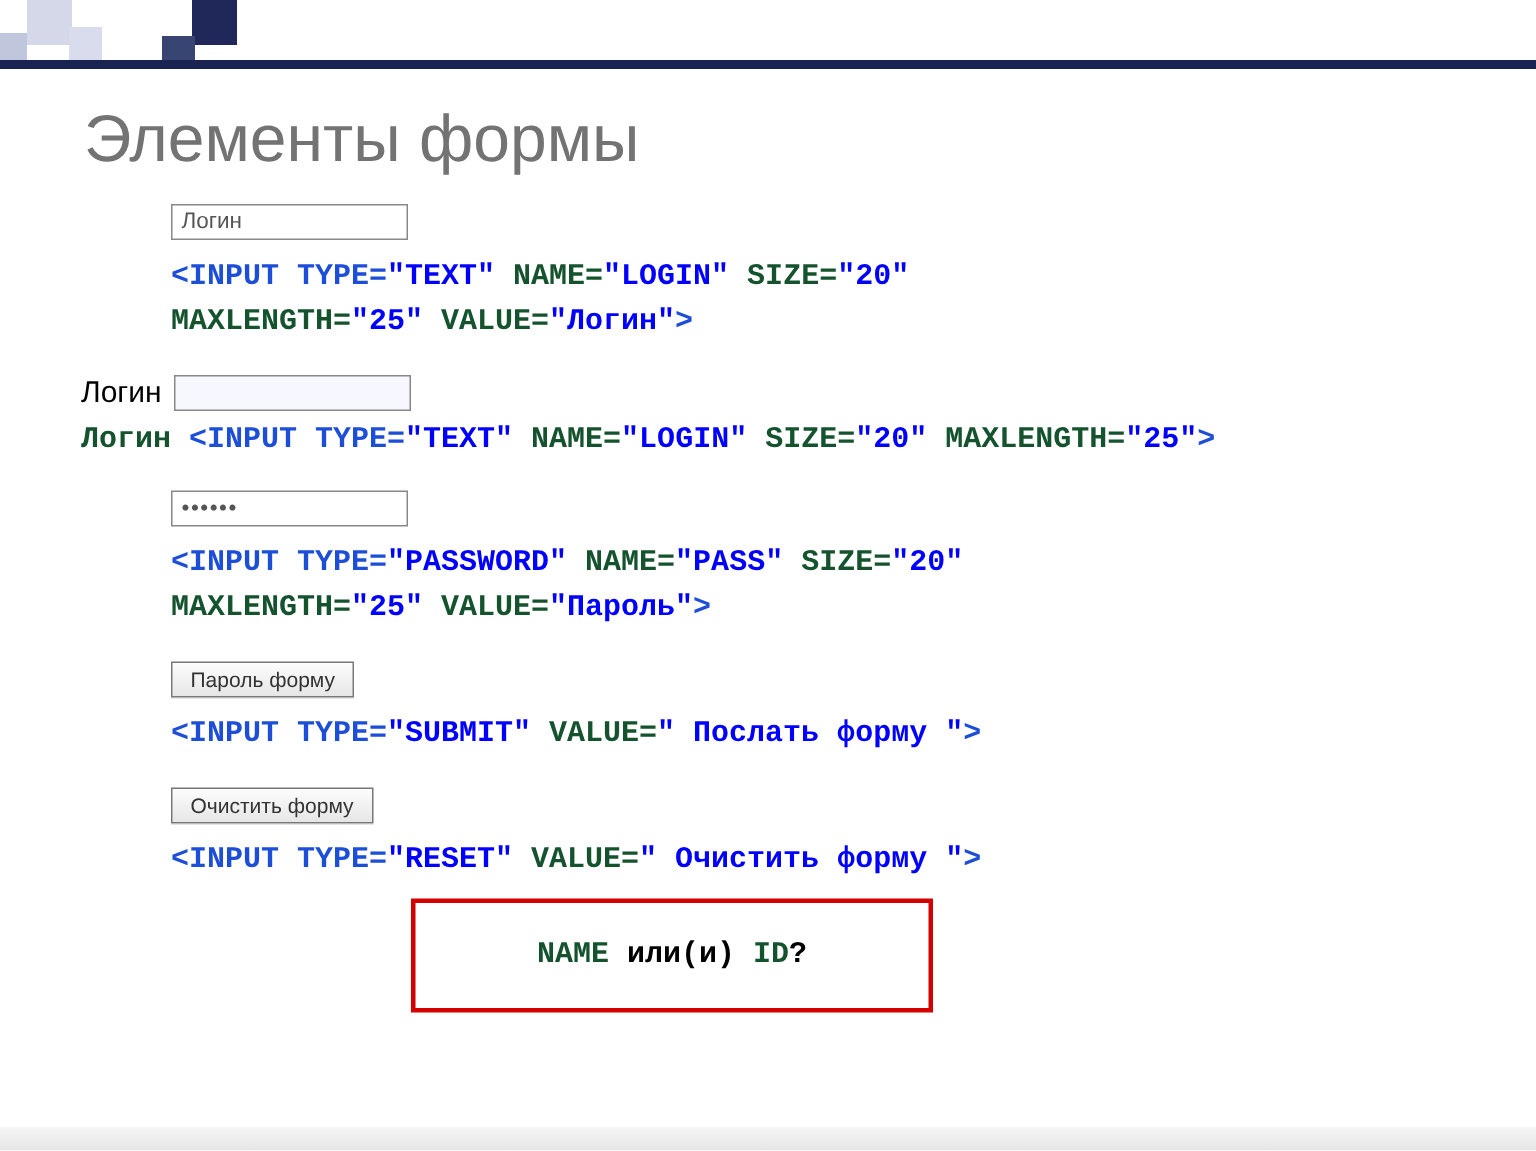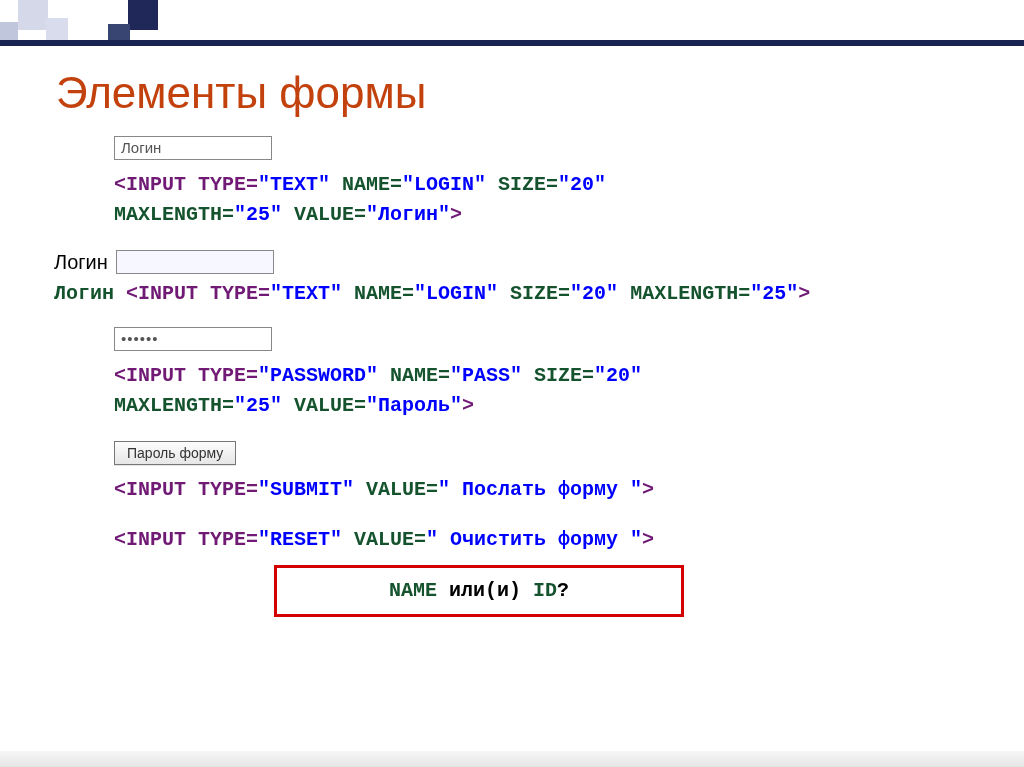--- a/index.html
+++ b/index.html
@@ -37,21 +37,21 @@
     height: 6px;
     background: #1a2452;
   }
   .slide {
     padding: 68px 40px 20px 56px;
   }
   h1.title {
     margin: 0 0 18px 0;
     font-size: 44px;
     font-weight: normal;
-    color: #c2410c;
+    color: #737373;
   }
   .content {
     padding-left: 58px;
   }
   .input-demo {
     display: inline-block;
     border: 1px solid #888;
     background: #fff;
     padding: 3px 6px;
     font-size: 15px;
@@ -62,21 +62,21 @@
     font-family: Arial, sans-serif;
   }
   .input-demo.empty { background: #f7f7ff; }
   .code-block {
     font-family: "Courier New", monospace;
     font-size: 20px;
     font-weight: bold;
     line-height: 1.5;
     margin: 10px 0 20px 0;
   }
-  .c-navy { color: #701a75; }
+  .c-navy { color: #1d4ed8; }
   .c-blue { color: #0000ff; }
   .c-red  { color: #14532d; }
   .label-plain {
     font-family: Arial, sans-serif;
     font-size: 20px;
     color: #000;
     margin-right: 8px;
   }
   .row-login {
     display: flex;
@@ -95,24 +95,24 @@
     border: 1px solid #777;
     background: linear-gradient(#fdfdfd, #e6e6e6);
     padding: 3px 12px;
     font-size: 14px;
     color: #333;
     font-family: Arial, sans-serif;
     box-shadow: 0 1px 0 rgba(0,0,0,0.1);
   }
   .qbox {
     border: 3px solid #d40000;
-    width: 410px;
+    width: 348px;
     margin: 8px auto 0 160px;
     text-align: center;
-    padding: 8px 10px;
+    padding: 20px 10px;
   }
   .qbox .code-block { margin: 0; font-size: 20px; }
   .shadow-slide {
     position: absolute;
     left: 0;
     bottom: 0;
     width: 1024px;
     height: 16px;
     background: linear-gradient(#eee, #ccc);
     opacity: 0.5;
@@ -158,20 +158,21 @@
       <span class="c-red">MAXLENGTH=</span><span class="c-blue">"25"</span><span class="c-red"> VALUE=</span><span class="c-blue">"Пароль"</span><span class="c-navy">&gt;</span>
     </div>
 
     
     <div class="btn-demo">Пароль форму</div>
     <div class="code-block">
       <span class="c-navy">&lt;INPUT TYPE=</span><span class="c-blue">"SUBMIT"</span><span class="c-red"> VALUE=</span><span class="c-blue">" Послать форму "</span><span class="c-navy">&gt;</span>
     </div>
 
     
+    <div class="btn-demo">Очистить форму</div>
     <div class="code-block" style="margin-bottom:10px;">
       <span class="c-navy">&lt;INPUT TYPE=</span><span class="c-blue">"RESET"</span><span class="c-red"> VALUE=</span><span class="c-blue">" Очистить форму "</span><span class="c-navy">&gt;</span>
     </div>
 
     
     <div class="qbox">
       <div class="code-block">
         <span class="c-red">NAME</span><span style="color:#000;"> или(и) </span><span class="c-red">ID</span><span style="color:#000;">?</span>
       </div>
     </div>

